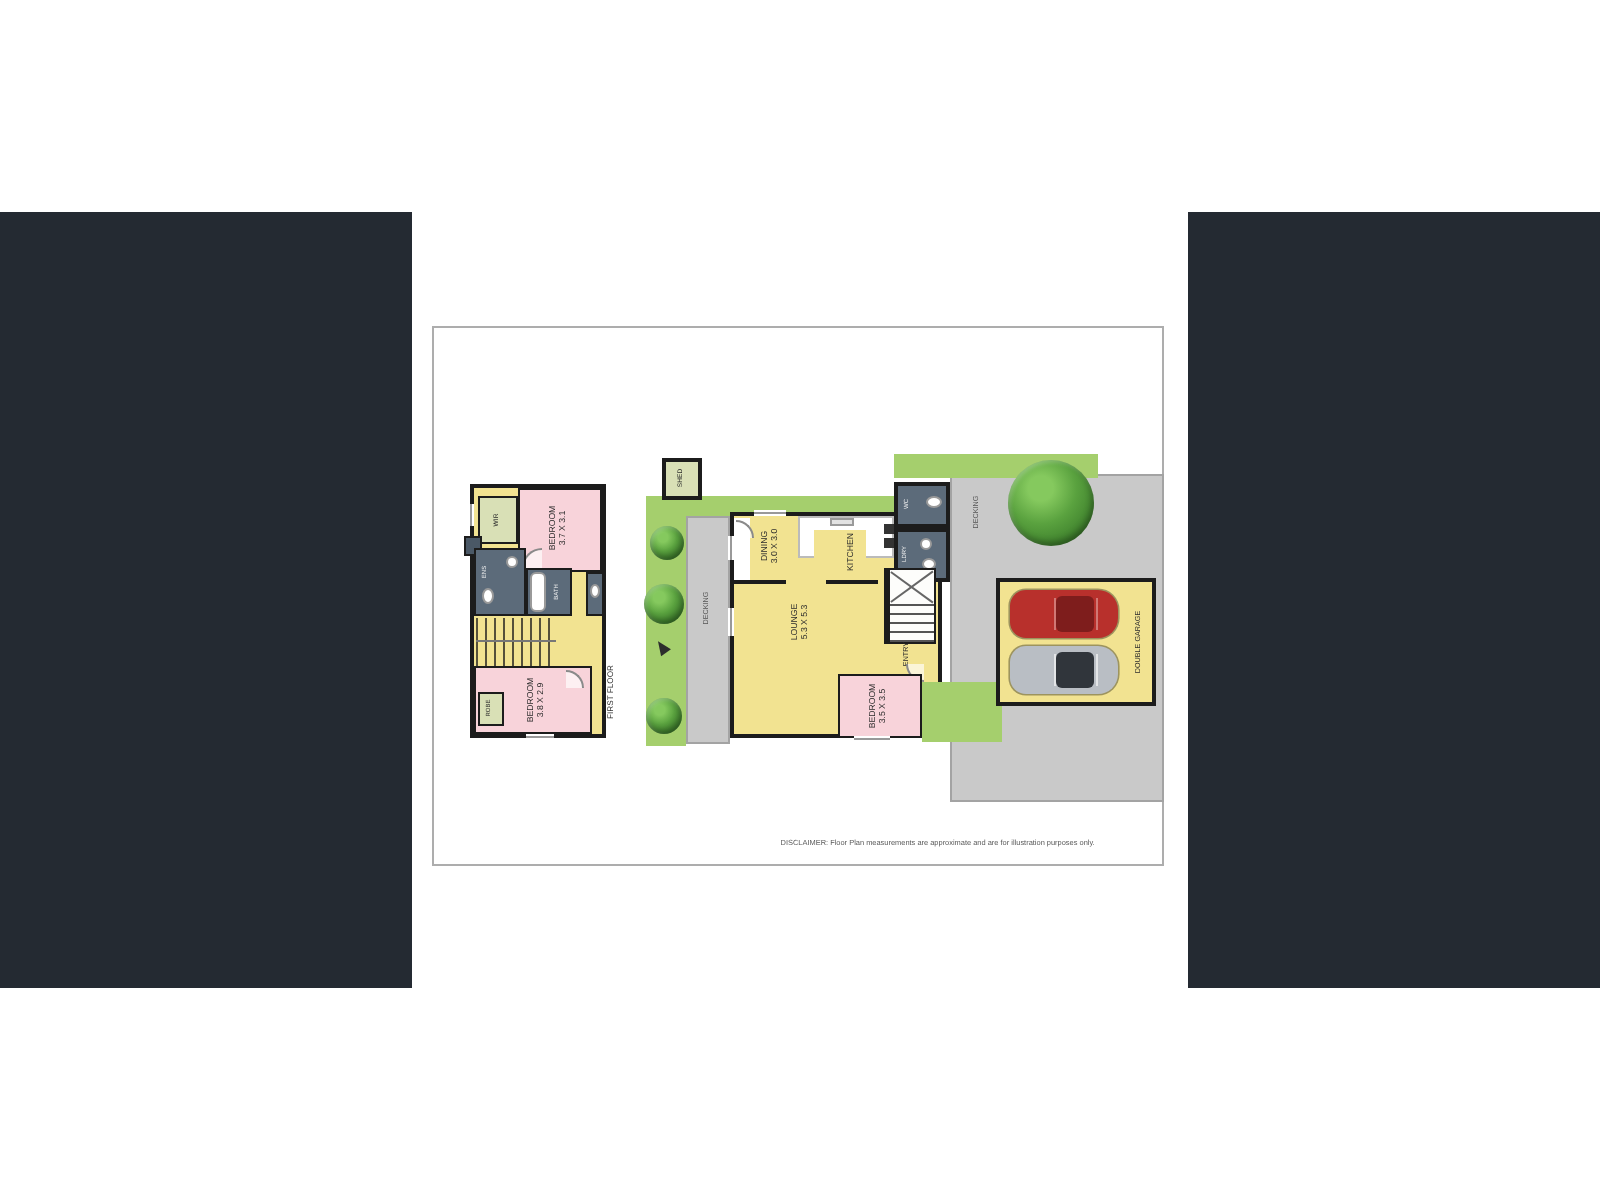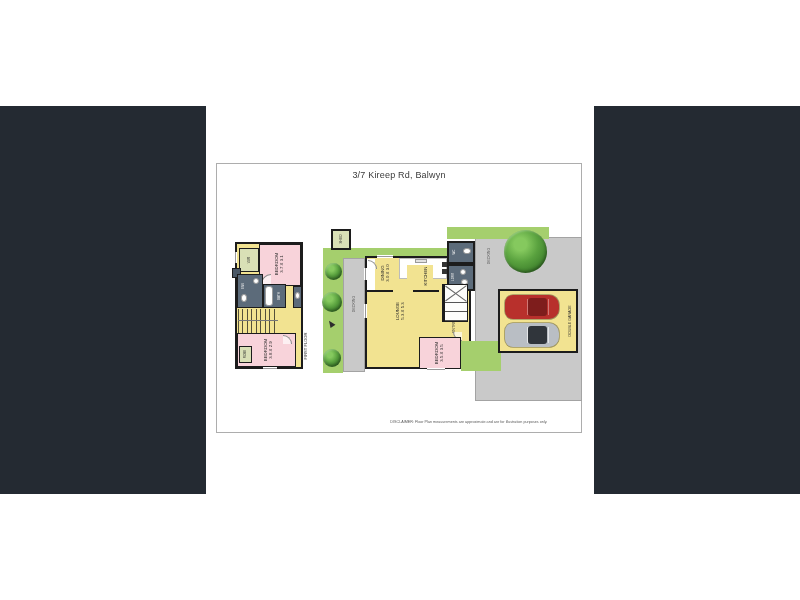--- a/index.html
+++ b/index.html
@@ -63,21 +63,20 @@
   .win-v{position:absolute;background:linear-gradient(to right,#fff 40%,#999 40% 60%,#fff 60%);}
 </style>
 </head>
 <body>
 
 <div id="canvas">
   <div class="panel" style="left:0;width:206px;"></div>
   <div class="panel" style="left:594px;width:206px;"></div>
 
   <div class="page">
-    <div class="title">3/7 Kireep Rd, Balwyn</div>
 
     <div class="room deck" style="left:258px;top:73px;width:107px;height:164px;"></div>
 
     <div class="room grass" style="left:106px;top:84px;width:20px;height:125px;"></div>
     <div class="room grass" style="left:113px;top:84px;width:144px;height:11px;"></div>
     <div class="room grass" style="left:230px;top:63px;width:102px;height:12px;"></div>
 
     <div class="tree" style="left:108px;top:99px;width:17px;height:17px;"></div>
     <div class="tree" style="left:105px;top:128px;width:20px;height:20px;"></div>
     <div class="tree" style="left:106px;top:185px;width:18px;height:18px;"></div>

